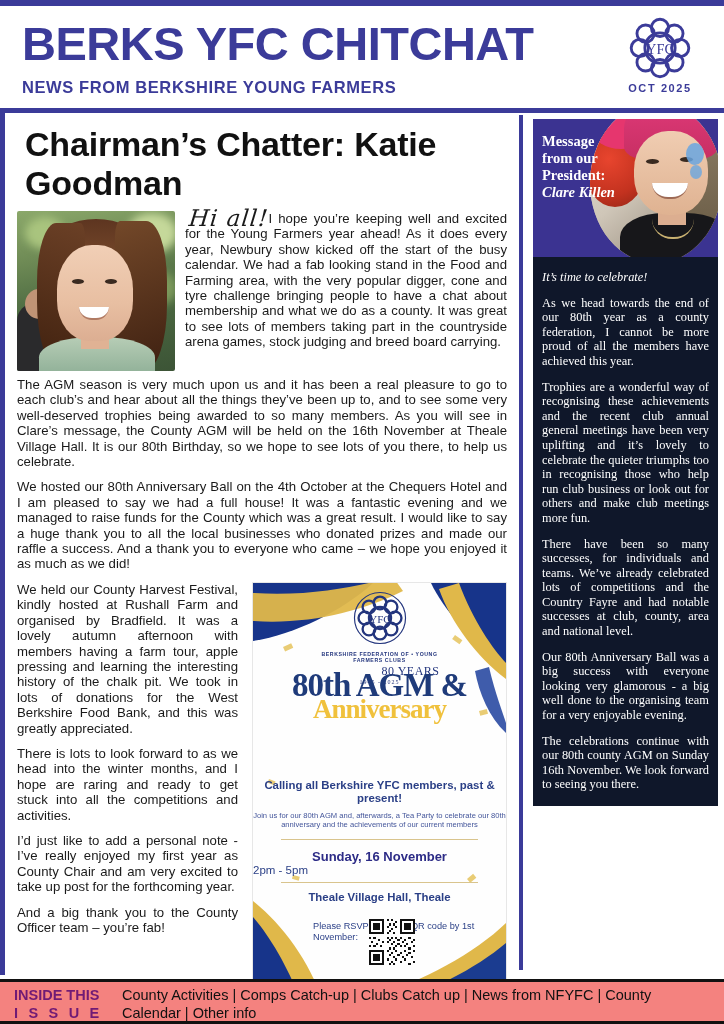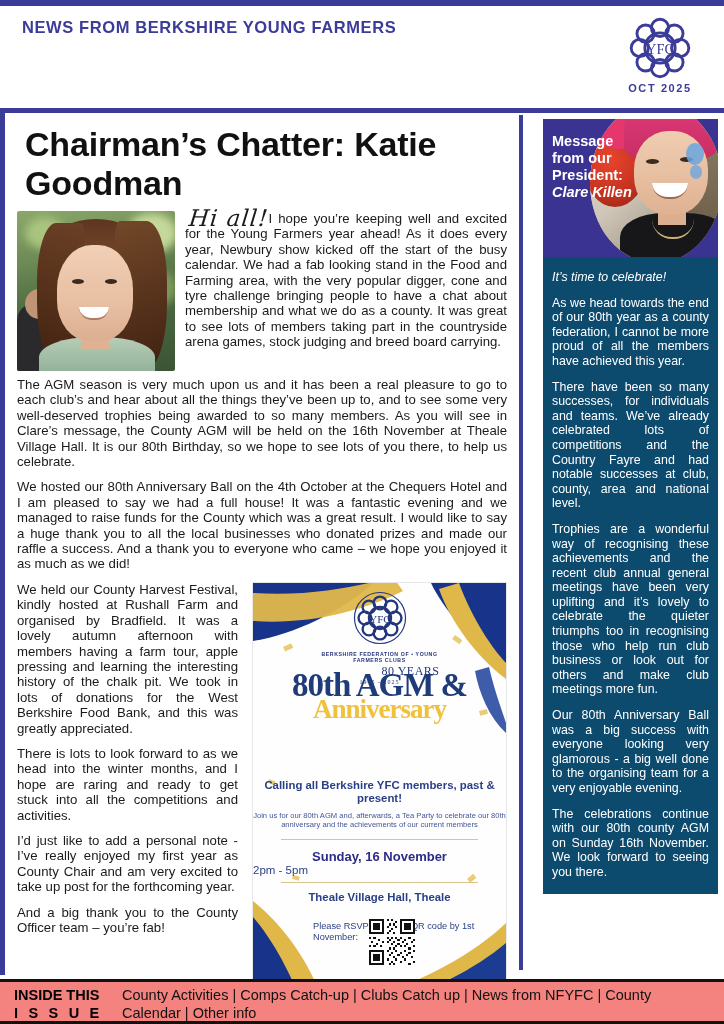--- a/index.html
+++ b/index.html
@@ -65,22 +65,23 @@
   .main-col{
     flex:none;
     width:514px;
     padding:8px 12px 0 12px;
     box-sizing:border-box;
     position:relative;
   }
   .col-divider{width:4px;background:#3b3b99;flex:none;margin-top:2px;height:855px;}
   .side-col{
     flex:1;
-    padding:6px 6px 0 20px;
+    padding:6px 6px 0 10px;
     box-sizing:border-box;
+    font-family:Liberation Serif, serif;
   }
 
   
   h1.section-title{
     font-size:34px;
     font-weight:bold;
     color:#111;
     margin:4px 0 8px 8px;
     letter-spacing:-0.2px;
   }
@@ -221,21 +222,21 @@
   .pp-eyeL{position:absolute;left:56px;top:56px;width:13px;height:5px;border-radius:50%;background:#3a2a20;}
   .pp-eyeR{position:absolute;left:90px;top:54px;width:13px;height:5px;border-radius:50%;background:#3a2a20;}
   .pp-smile{position:absolute;left:62px;top:80px;width:36px;height:14px;border-radius:0 0 18px 18px;background:#fff;border-bottom:2px solid #9d6a55;}
   .pp-flower{position:absolute;left:96px;top:40px;width:18px;height:22px;border-radius:50%;background:#6aa6e0;opacity:.85;}
   .pp-flower2{position:absolute;left:100px;top:62px;width:12px;height:14px;border-radius:50%;background:#6aa6e0;opacity:.8;}
   .pp-body{position:absolute;left:30px;top:110px;width:110px;height:60px;border-radius:40% 40% 0 0;background:#17171a;}
   .pp-neck{position:absolute;left:68px;top:100px;width:28px;height:22px;background:#dcae90;}
   .pp-chain{position:absolute;left:62px;top:116px;width:42px;height:18px;border-bottom:2px solid #c9b171;border-radius:0 0 22px 22px;}
 
   .pres-body{
-    background:#0c4a6e;
+    background:#0f172a;
     padding:13px 9px 14px 9px;
     box-sizing:border-box;
   }
   .pres-lead{
     color:#fff;font-style:italic;font-size:12.3px;margin:0 0 11px 0;
   }
   .pres-body p{
     color:#fff;font-size:12.4px;line-height:14.6px;text-align:justify;margin:0 0 11px 0;
   }
   .pres-body p:last-child{margin-bottom:0;}
@@ -246,34 +247,35 @@
     height:45px;
     background:#f4827f;
     border-top:3px solid #111;
     border-bottom:3px solid #111;
     box-sizing:border-box;
     display:flex;
     align-items:flex-start;
     padding:5px 10px 0 14px;
   }
   .footer-label{
-    font-weight:bold;font-size:14.5px;color:#000000;line-height:17.5px;
+    font-weight:bold;font-size:14.5px;color:#701a75;line-height:17.5px;
     flex:none;width:108px;
   }
   .footer-label .l2{letter-spacing:3.2px;display:block;}
   .footer-items{
     font-size:14.5px;color:#111;line-height:17.5px;flex:1;
   }
 </style>
 </head>
 <body>
 
 <div class="page">
 
   <div class="masthead">
+    <div class="mast-title">BERKS YFC CHITCHAT</div>
     <div class="mast-sub">NEWS FROM BERKSHIRE YOUNG FARMERS</div>
 
     <div class="mast-logo">
       <svg width="72" height="72" viewBox="0 0 100 100">
         <g fill="none" stroke="#3b3b99" stroke-width="4">
           <circle cx="50" cy="50" r="21"></circle>
           <circle cx="50" cy="22" r="12"></circle>
           <circle cx="50" cy="78" r="12"></circle>
           <circle cx="22" cy="50" r="12"></circle>
           <circle cx="78" cy="50" r="12"></circle>
@@ -509,22 +511,22 @@
             <div>Message</div>
             <div>from our</div>
             <div>President:</div>
             <div class="pres-name">Clare Killen</div>
           </div>
         </div>
 
         <div class="pres-body">
           <p class="pres-lead">It’s time to celebrate!</p>
           <p>As we head towards the end of our 80th year as a county federation, I cannot be more proud of all the members have achieved this year.</p>
+          <p>Trophies are a wonderful way of recognising these achievements and the recent club annual general meetings have been very uplifting and it’s lovely to celebrate the quieter triumphs too in recognising those who help run club business or look out for others and make club meetings more fun.</p>
           <p>There have been so many successes, for individuals and teams. We’ve already celebrated lots of competitions and the Country Fayre and had notable successes at club, county, area and national level.</p>
-          <p>Trophies are a wonderful way of recognising these achievements and the recent club annual general meetings have been very uplifting and it’s lovely to celebrate the quieter triumphs too in recognising those who help run club business or look out for others and make club meetings more fun.</p>
           <p>Our 80th Anniversary Ball was a big success with everyone looking very glamorous - a big well done to the organising team for a very enjoyable evening.</p>
           <p>The celebrations continue with our 80th county AGM on Sunday 16th November. We look forward to seeing you there.</p>
         </div>
 
       </div>
     </div>
 
   </div>
 
   <div class="footer">

